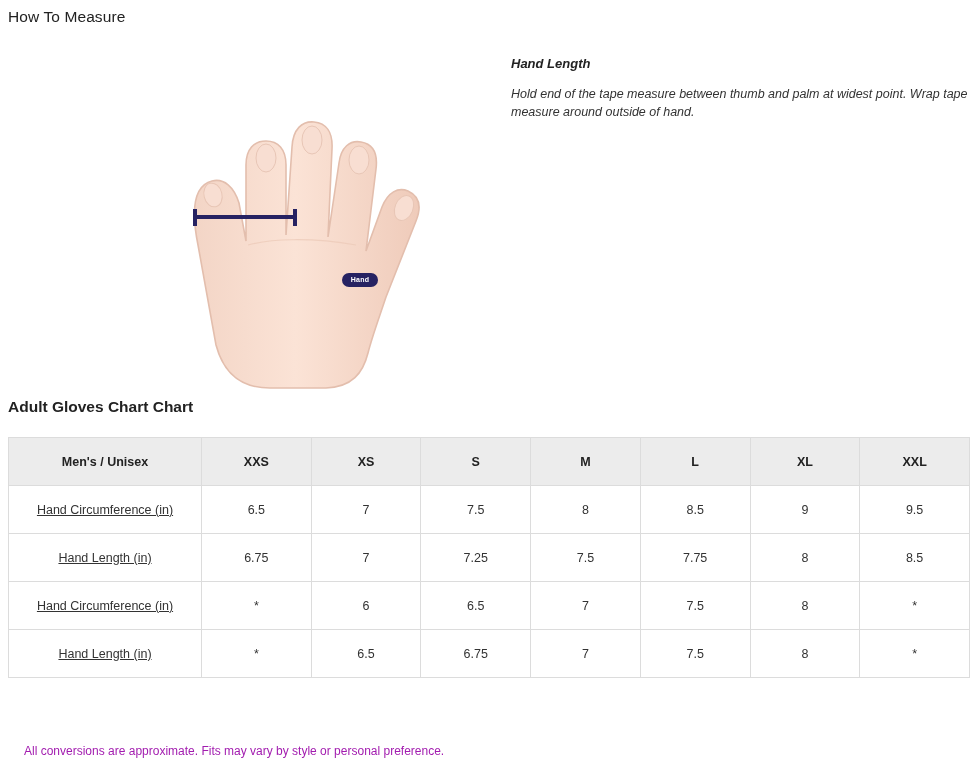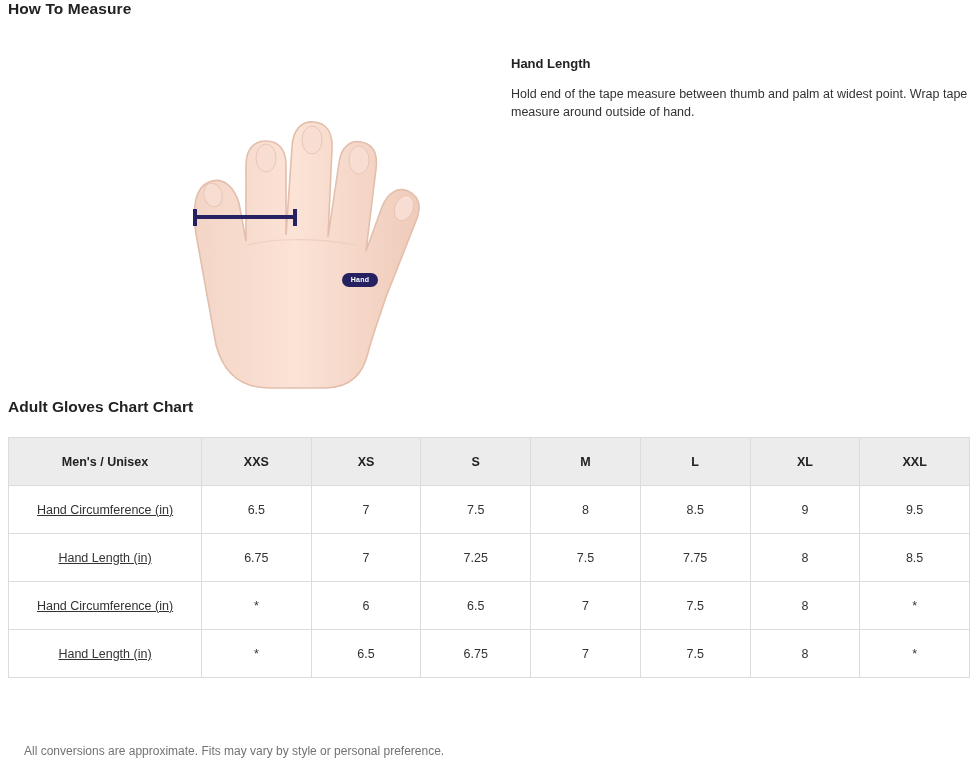--- a/index.html
+++ b/index.html
@@ -20,23 +20,23 @@
   .page {
     position: relative;
     width: 978px;
     height: 779px;
   }
 
   
   .howto-title {
     position: absolute;
     left: 8px;
-    top: 0;
+    top: 8px;
     font-size: 15.5px;
-    font-weight: bold;
+    font-weight: normal;
     color: #222222;
     letter-spacing: 0.1px;
   }
 
   
   .hand-wrap {
     position: absolute;
     left: 120px;
     top: 45px;
     width: 360px;
@@ -59,20 +59,21 @@
     text-align: center;
     letter-spacing: 0.2px;
   }
 
   
   .measure-text {
     position: absolute;
     left: 511px;
     top: 56px;
     width: 462px;
+    font-style: italic;
   }
   .measure-block { margin-bottom: 14px; }
   .measure-block h3 {
     margin: 0 0 4px 0;
     font-size: 13px;
     font-weight: bold;
     color: #222222;
   }
   .measure-block p {
     margin: 0;
@@ -121,21 +122,21 @@
   .row-label {
     font-weight: normal;
     text-decoration: underline;
   }
 
   .table-note {
     position: absolute;
     left: 24px;
     top: 744px;
     font-size: 12px;
-    color: #737373;
+    color: #a21caf;
   }
 </style>
 </head>
 <body>
 
 <div class="page">
 
   <div class="howto-title">How To Measure</div>
 
   <div class="hand-wrap">

